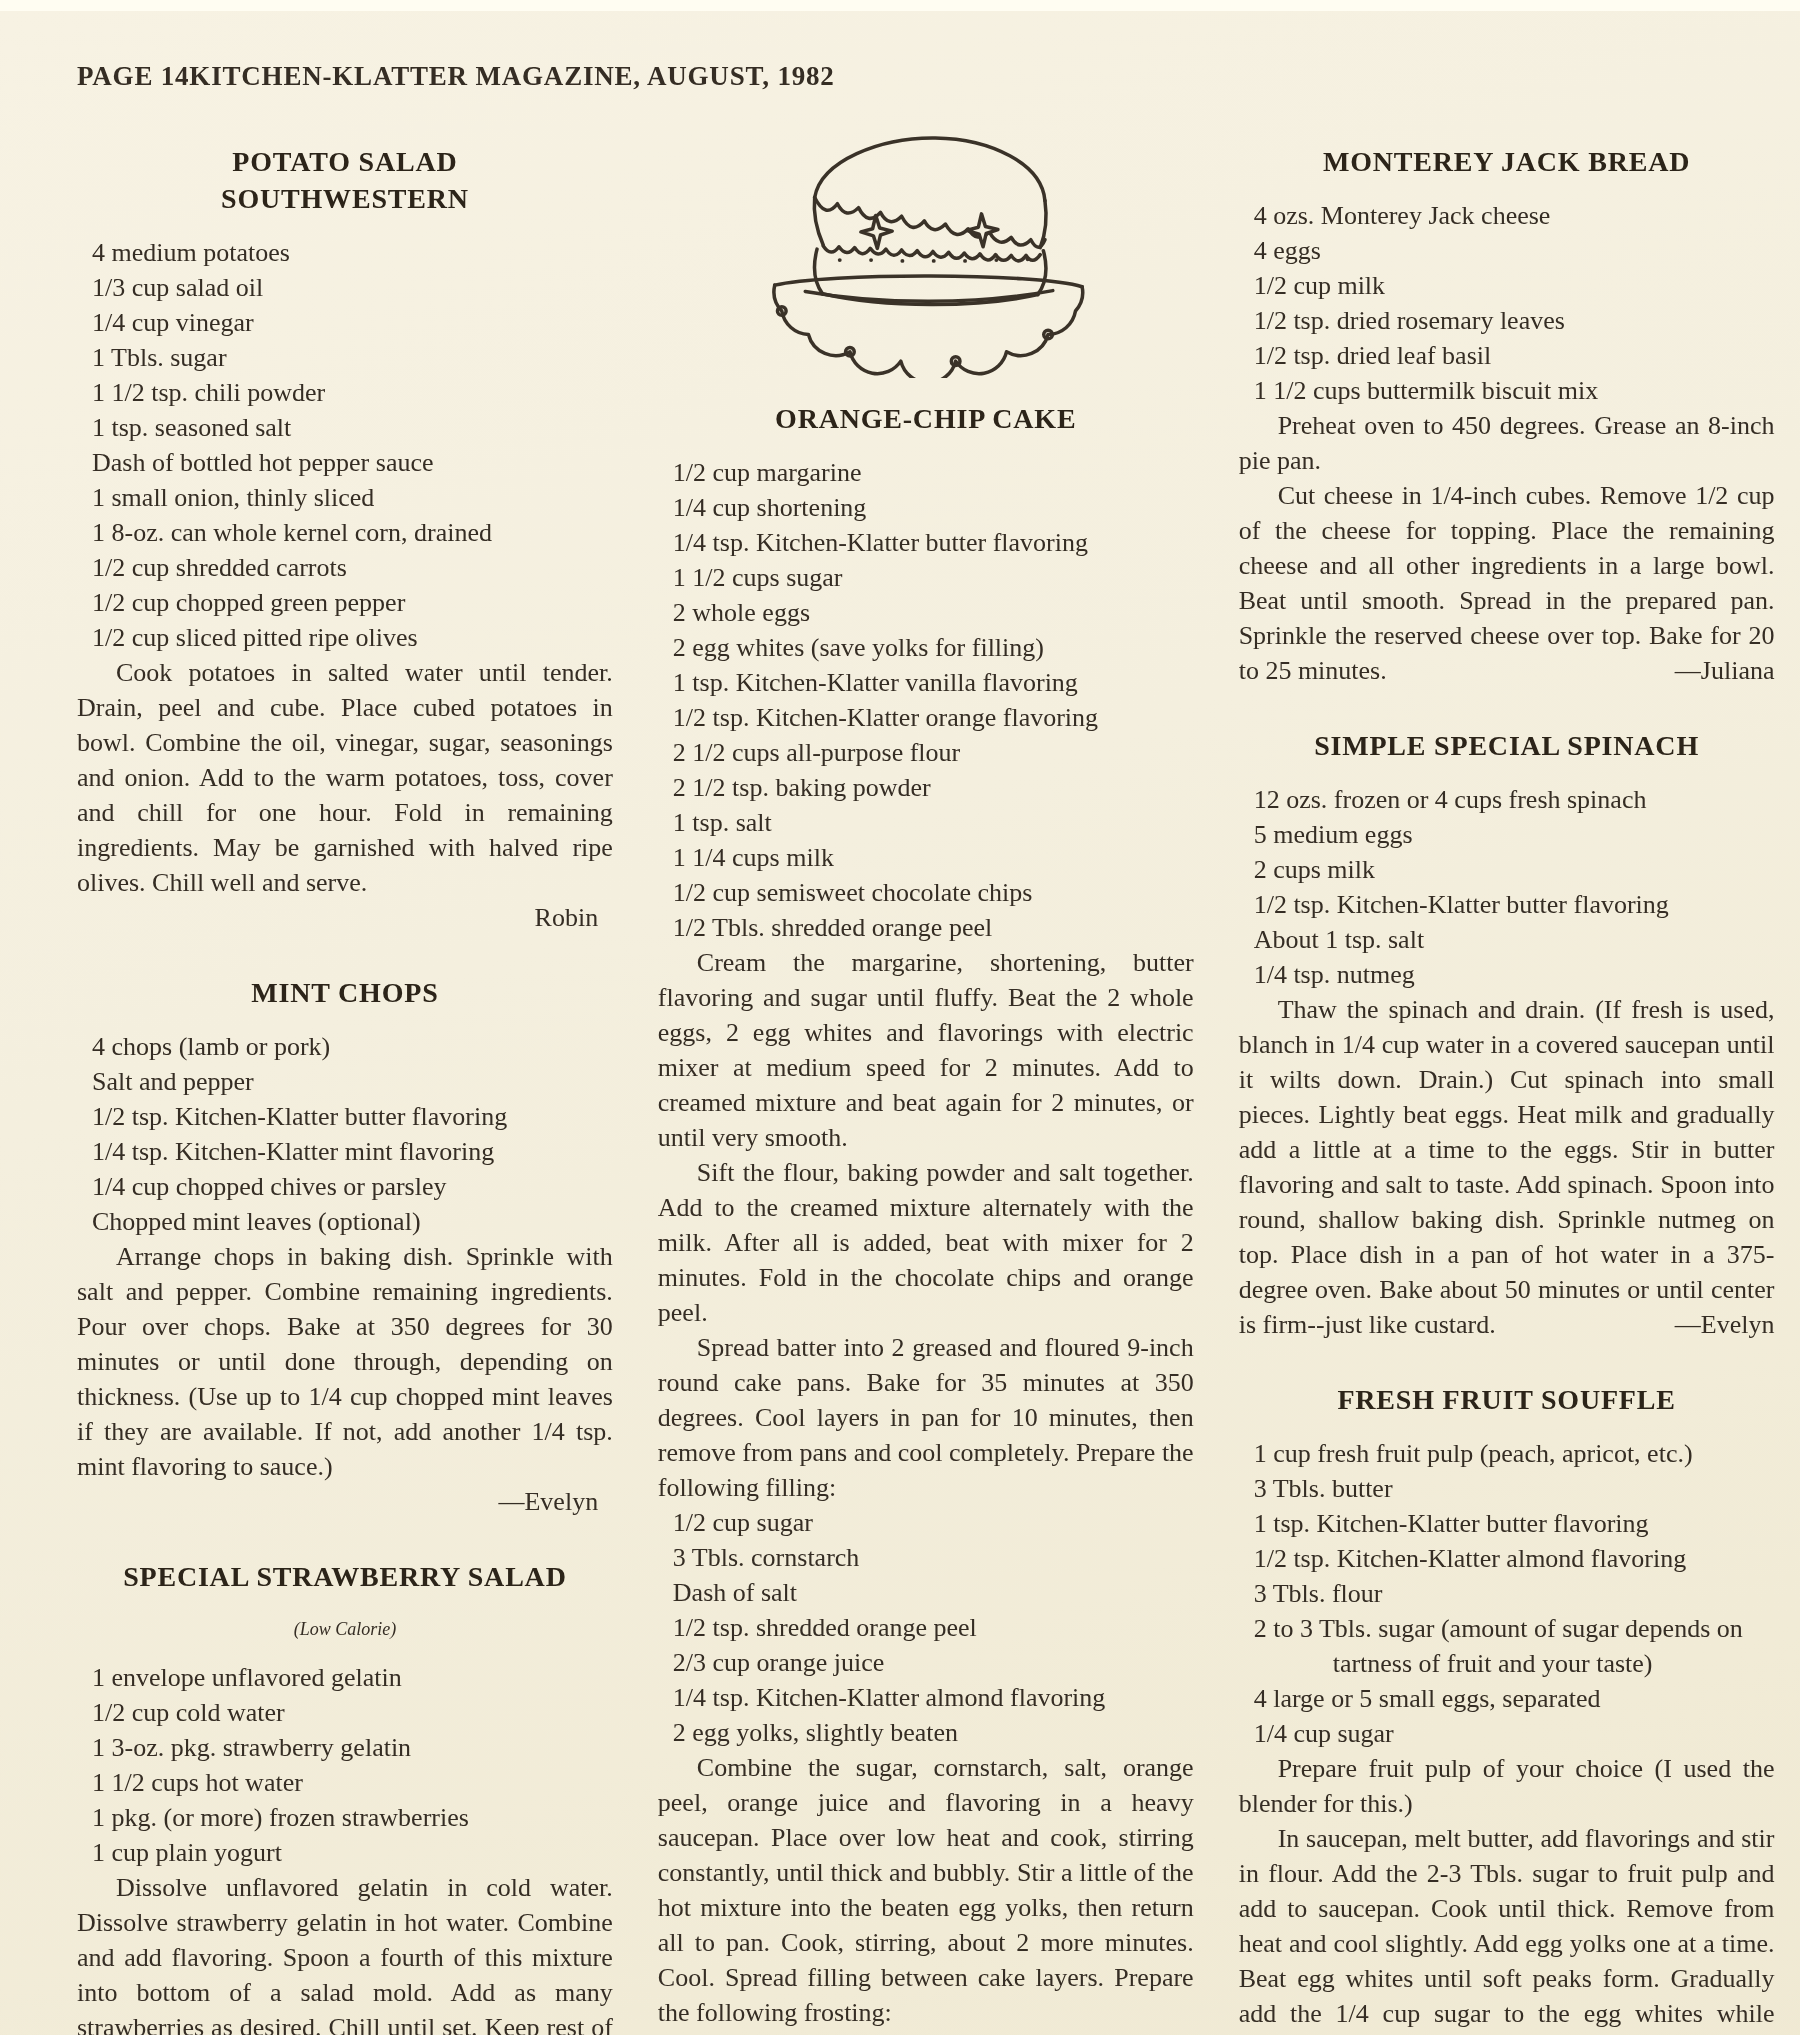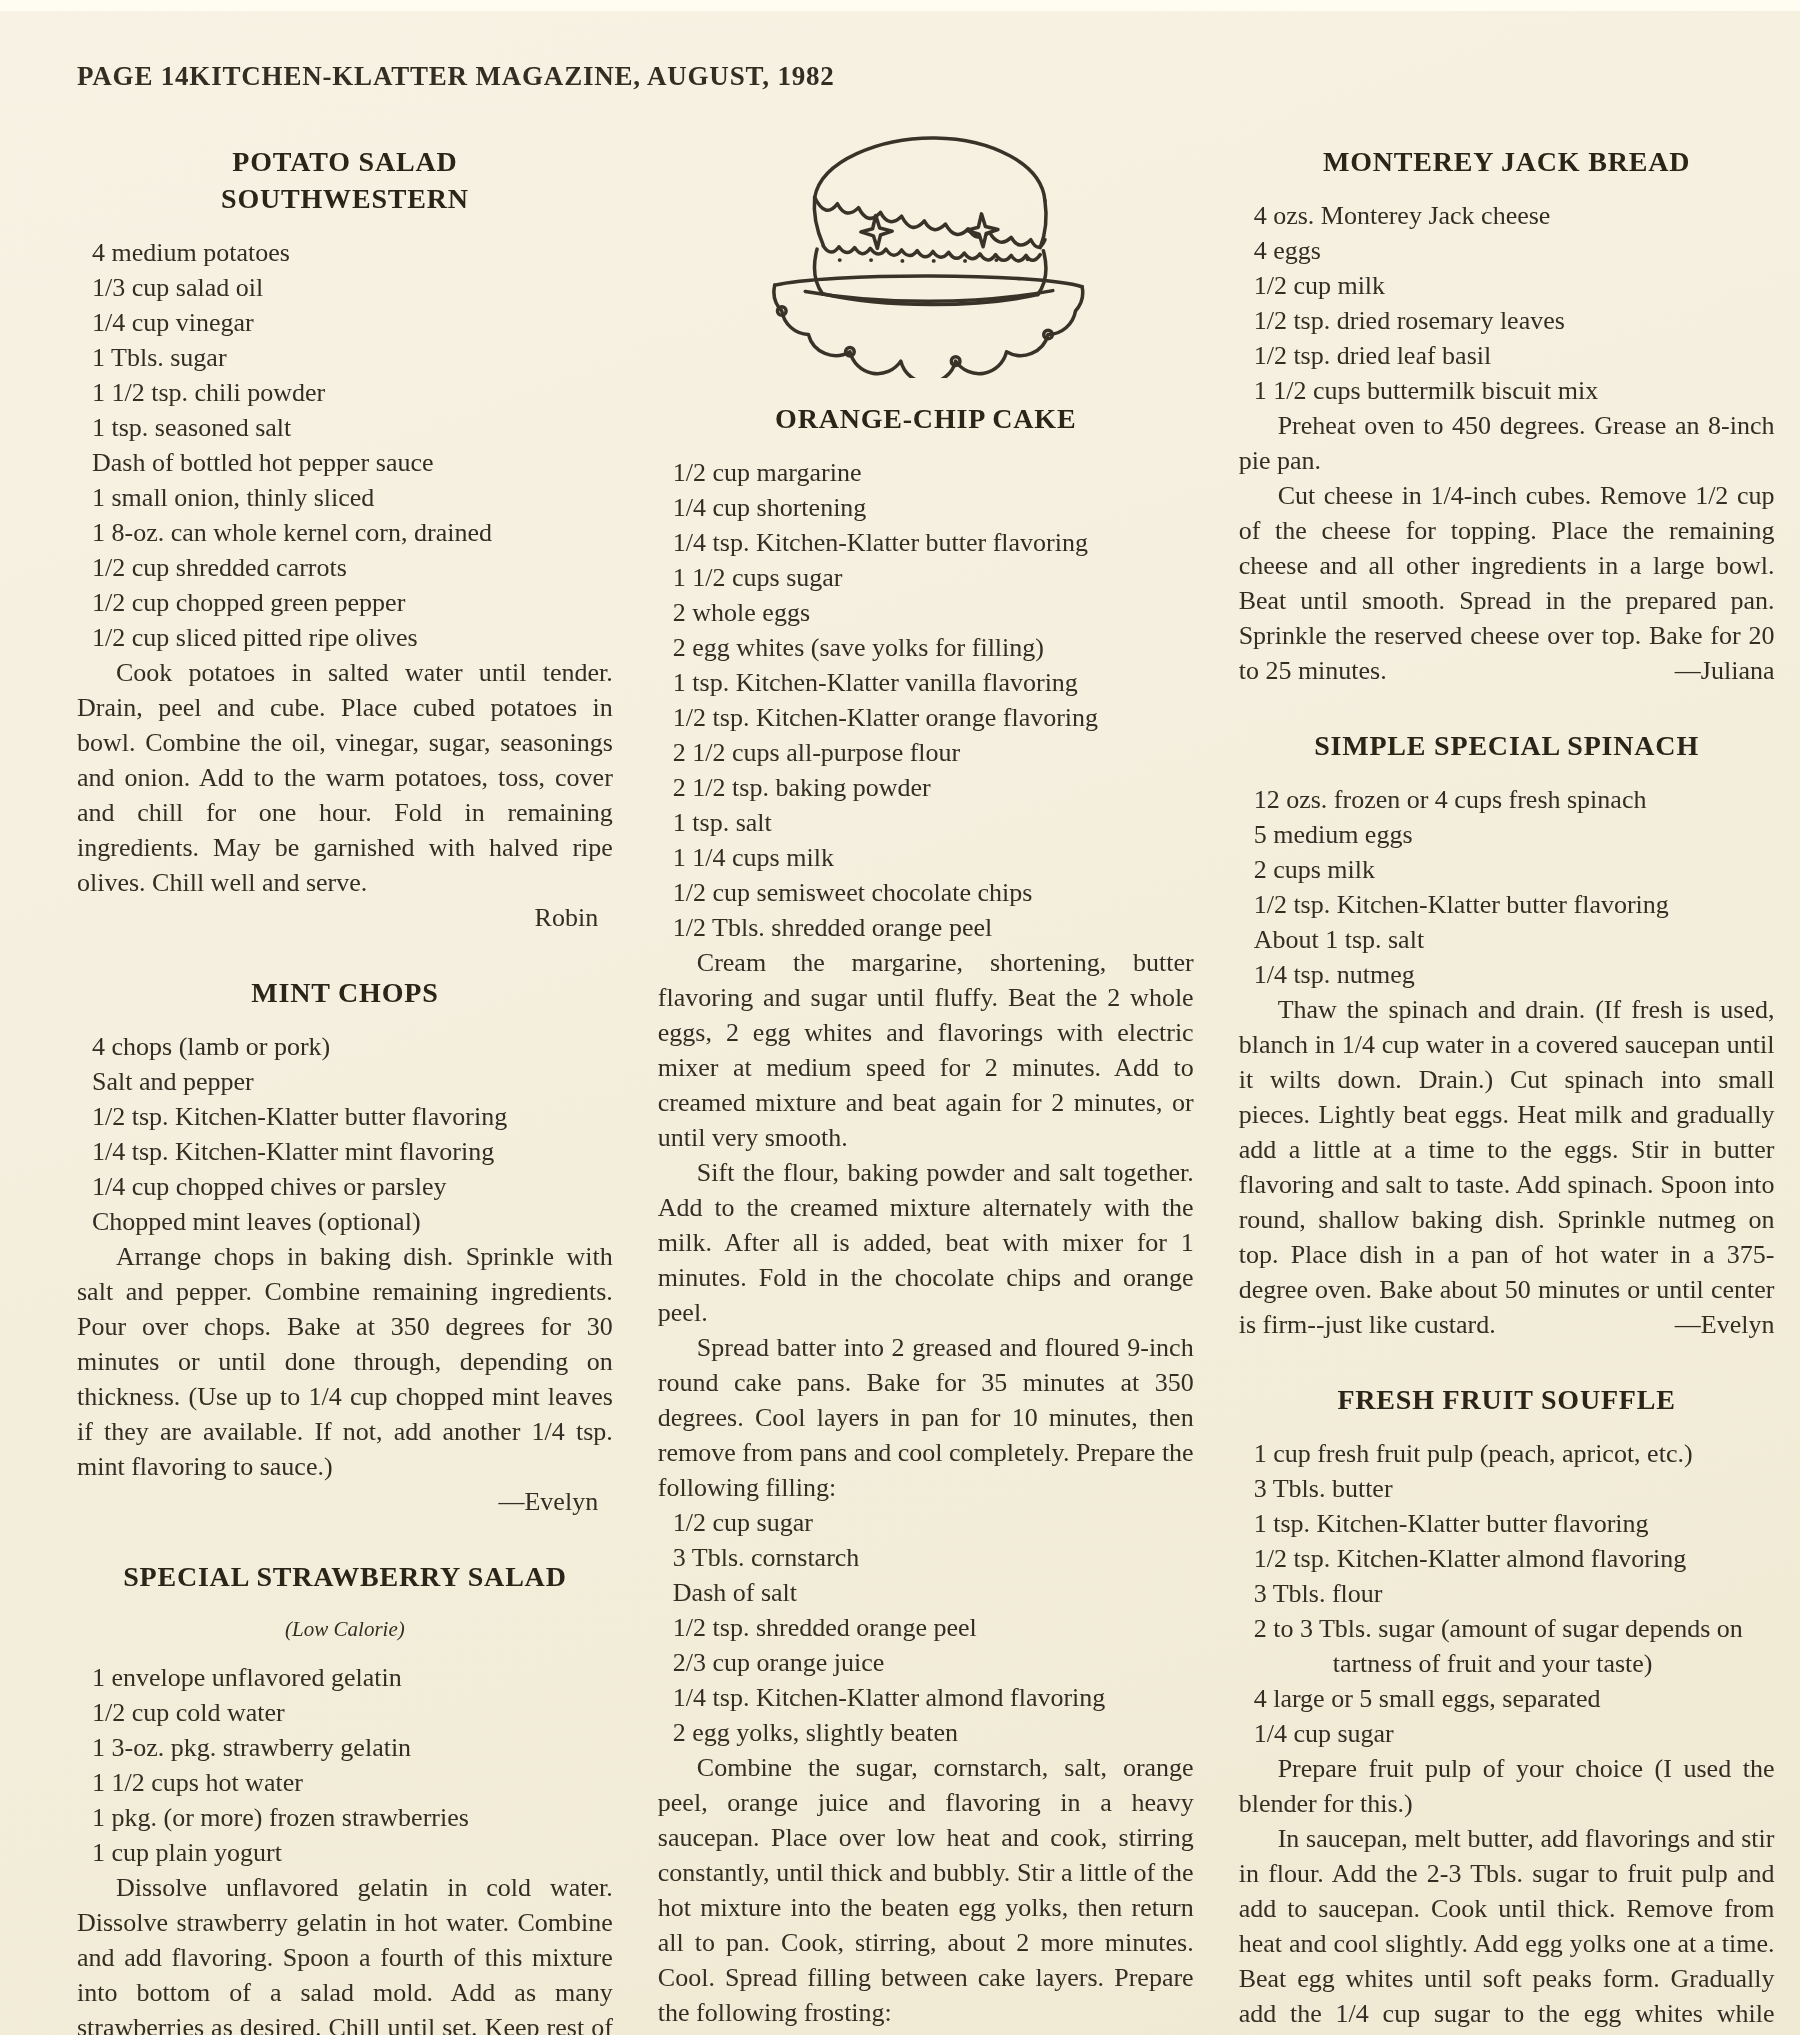--- a/index.html
+++ b/index.html
@@ -30,21 +30,21 @@
   figure.cake svg { display: inline-block; }
   .recipe + .recipe { margin-top: 39px; }
   .recipe-title { margin-bottom: 18px; }
   .recipe-title-line {
     text-align: center; font-weight: bold;
     font-size: 28px; line-height: 37px; letter-spacing: 0.8px;
     color: #2c2419;
   }
   .subtitle {
     text-align: center; font-style: italic;
-    font-size: 21px; line-height: 33px; margin-bottom: 14px;
+    font-size: 18px; line-height: 33px; margin-bottom: 14px;
   }
   .ing {
     font-size: 26px; line-height: 35px;
     padding-left: 94px; text-indent: -79px;
   }
   .para {
     font-size: 26px; line-height: 35px;
     text-align: justify; text-indent: 39px;
     margin: 0;
   }
@@ -171,21 +171,21 @@
           <div class="ing">1 tsp. Kitchen-Klatter vanilla flavoring</div>
           <div class="ing">1/2 tsp. Kitchen-Klatter orange flavoring</div>
           <div class="ing">2 1/2 cups all-purpose flour</div>
           <div class="ing">2 1/2 tsp. baking powder</div>
           <div class="ing">1 tsp. salt</div>
           <div class="ing">1 1/4 cups milk</div>
           <div class="ing">1/2 cup semisweet chocolate chips</div>
           <div class="ing">1/2 Tbls. shredded orange peel</div>
         </div>
         <p class="para">Cream the margarine, shortening, butter flavoring and sugar until fluffy. Beat the 2 whole eggs, 2 egg whites and flavorings with electric mixer at medium speed for 2 minutes. Add to creamed mixture and beat again for 2 minutes, or until very smooth.</p>
-        <p class="para">Sift the flour, baking powder and salt together. Add to the creamed mixture alternately with the milk. After all is added, beat with mixer for 1 minutes. Fold in the chocolate chips and orange peel.</p>
+        <p class="para">Sift the flour, baking powder and salt together. Add to the creamed mixture alternately with the milk. After all is added, beat with mixer for 2 minutes. Fold in the chocolate chips and orange peel.</p>
         <p class="para">Spread batter into 2 greased and floured 9-inch round cake pans. Bake for 35 minutes at 350 degrees. Cool layers in pan for 10 minutes, then remove from pans and cool completely. Prepare the following filling:</p>
         <div class="ing-list">
           <div class="ing">1/2 cup sugar</div>
           <div class="ing">3 Tbls. cornstarch</div>
           <div class="ing">Dash of salt</div>
           <div class="ing">1/2 tsp. shredded orange peel</div>
           <div class="ing">2/3 cup orange juice</div>
           <div class="ing">1/4 tsp. Kitchen-Klatter almond flavoring</div>
           <div class="ing">2 egg yolks, slightly beaten</div>
         </div>

